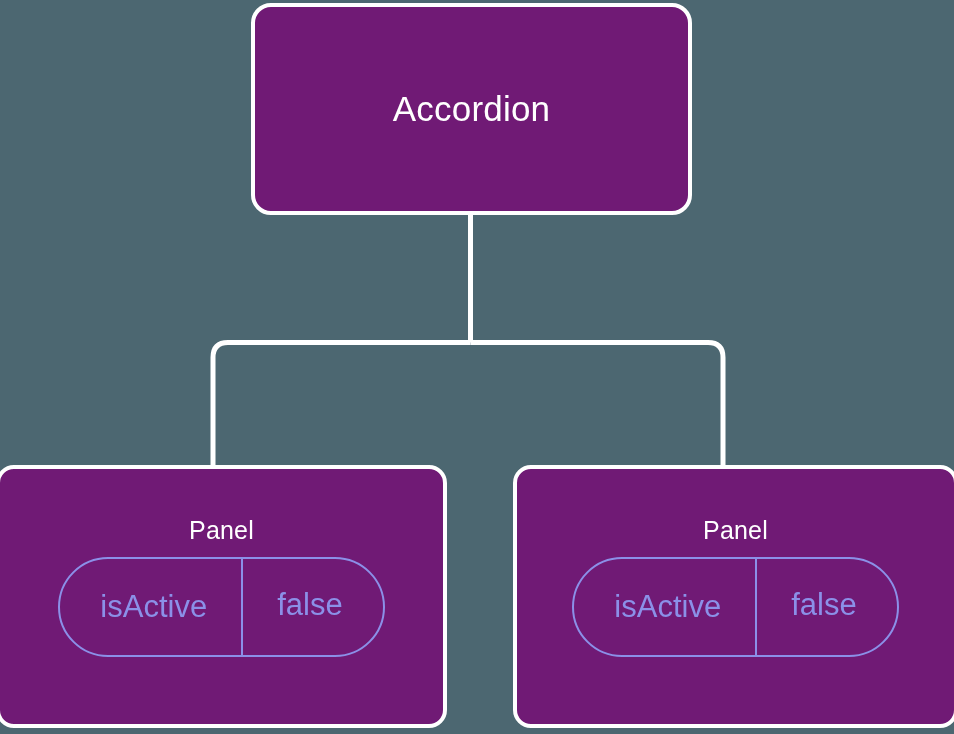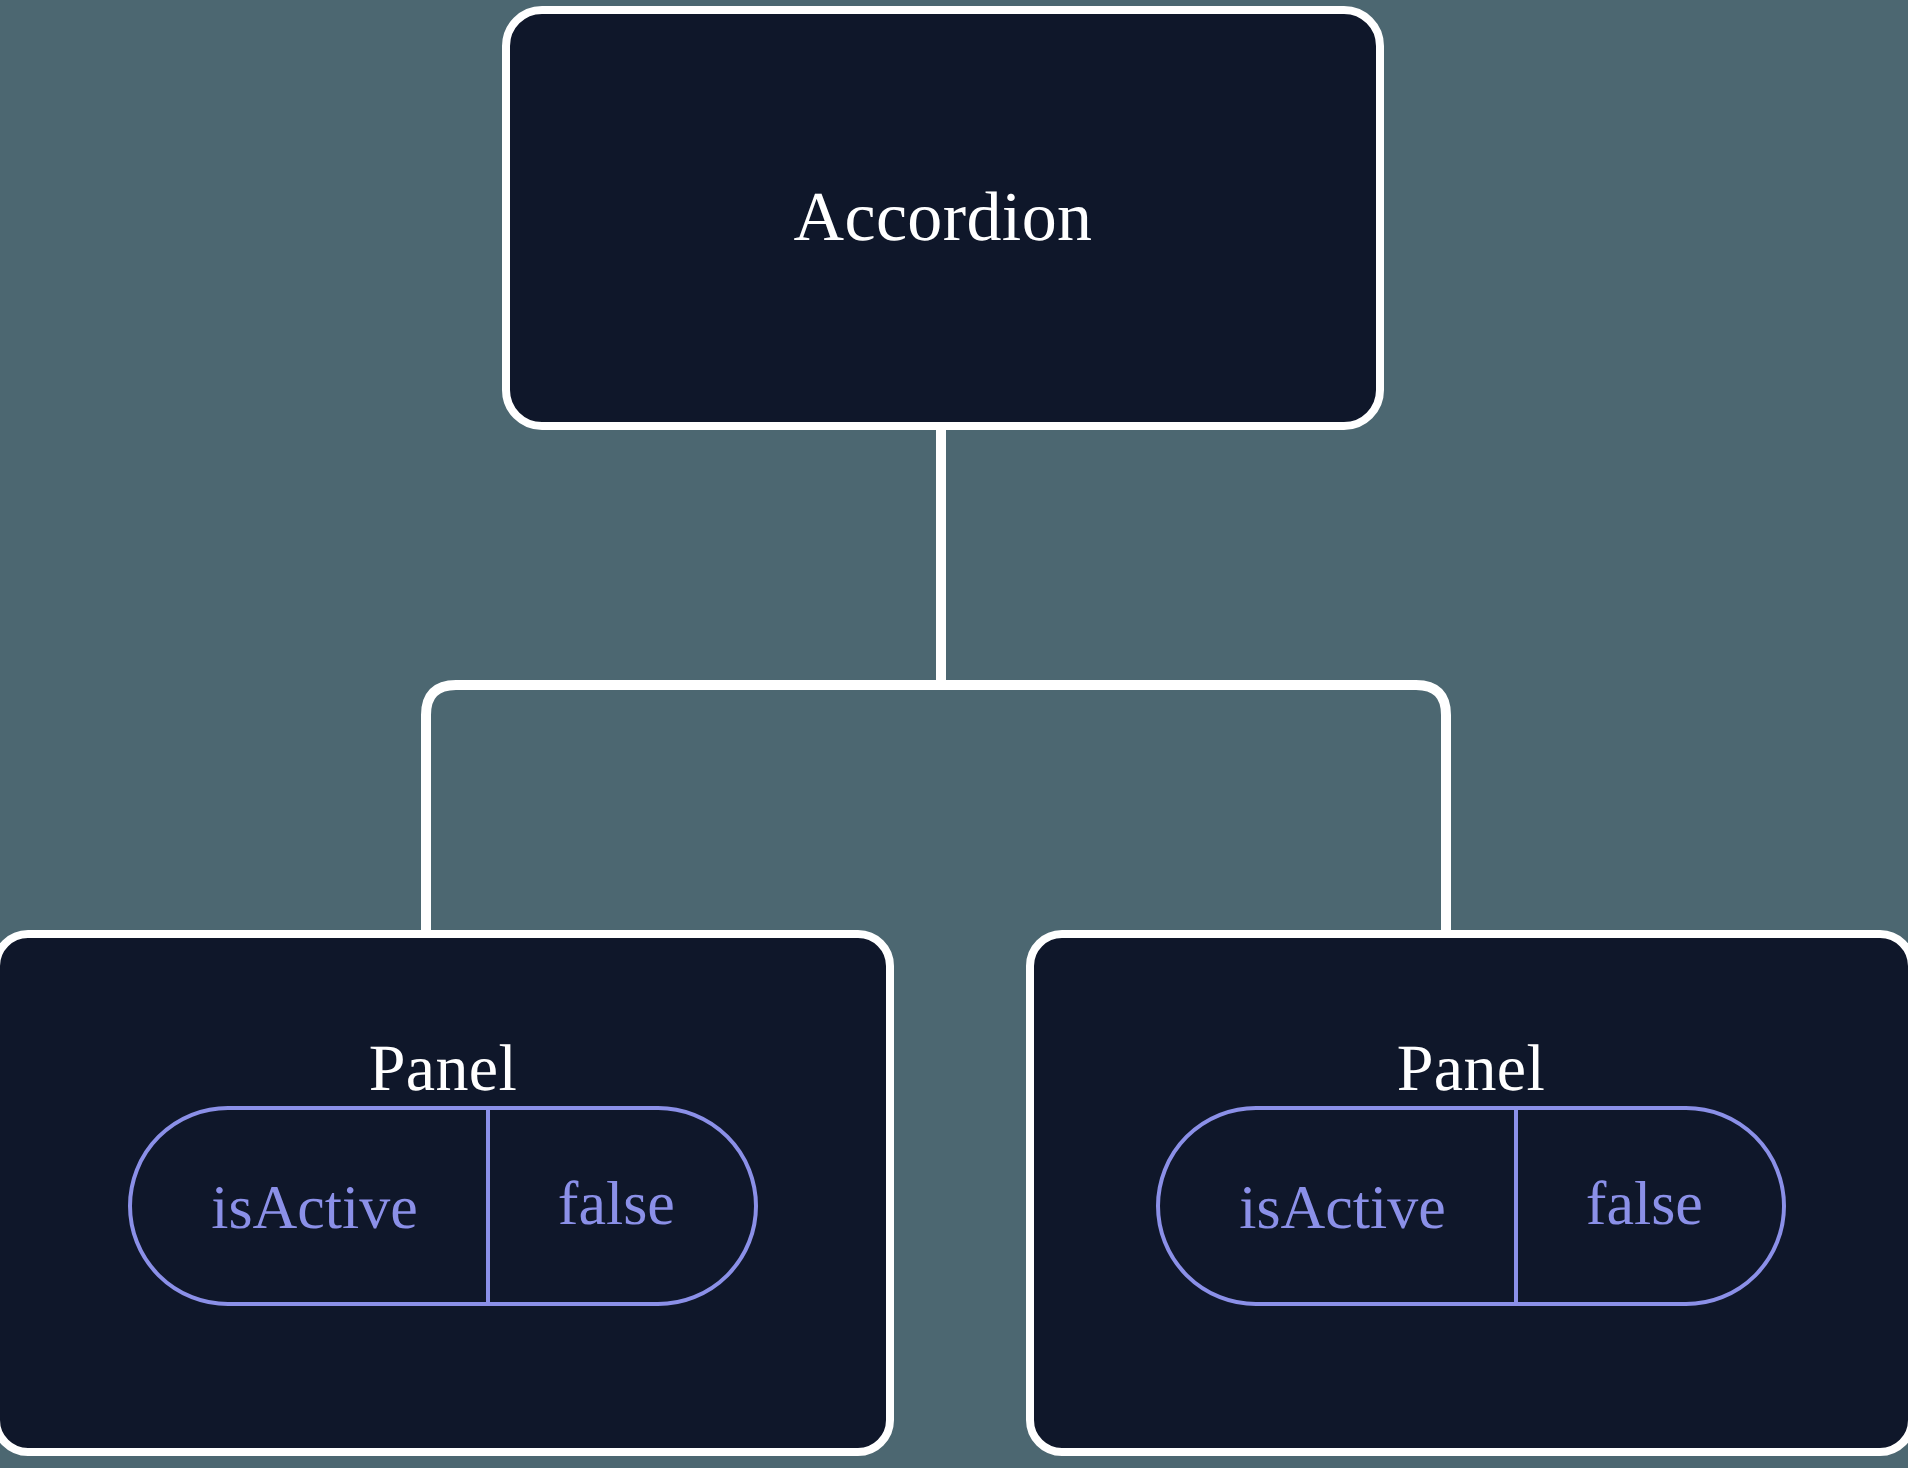--- a/index.html
+++ b/index.html
@@ -27,27 +27,26 @@
     inset: 0;
     width: 954px;
     height: 734px;
     pointer-events: none;
   }
 
   
   .node {
     position: absolute;
     box-sizing: border-box;
-    background: #0f172a;
+    background: #701a75;
     border: 4px solid #ffffff;
     border-radius: 18px;
     display: flex;
     flex-direction: column;
     align-items: center;
-    font-family: Liberation Serif, serif;
   }
 
   .node-root {
     left: 251px;
     top: 3px;
     width: 441px;
     height: 212px;
     justify-content: center;
     border-radius: 20px;
   }
@@ -69,22 +68,22 @@
     top: 465px;
     height: 263px;
     padding-top: 48px;
     border-radius: 18px;
   }
 
   .node-panel-left  { left: -4px;  width: 451px; }
   .node-panel-right { left: 513px; width: 445px; }
 
   .node-panel .node-title {
-    font-size: 33px;
-    margin-bottom: 0;
+    font-size: 25px;
+    margin-bottom: 12px;
   }
 
   
   .state-pill {
     display: flex;
     align-items: stretch;
     height: 100px;
     box-sizing: border-box;
     border: 2px solid #8b90e8;
     border-radius: 50px;

